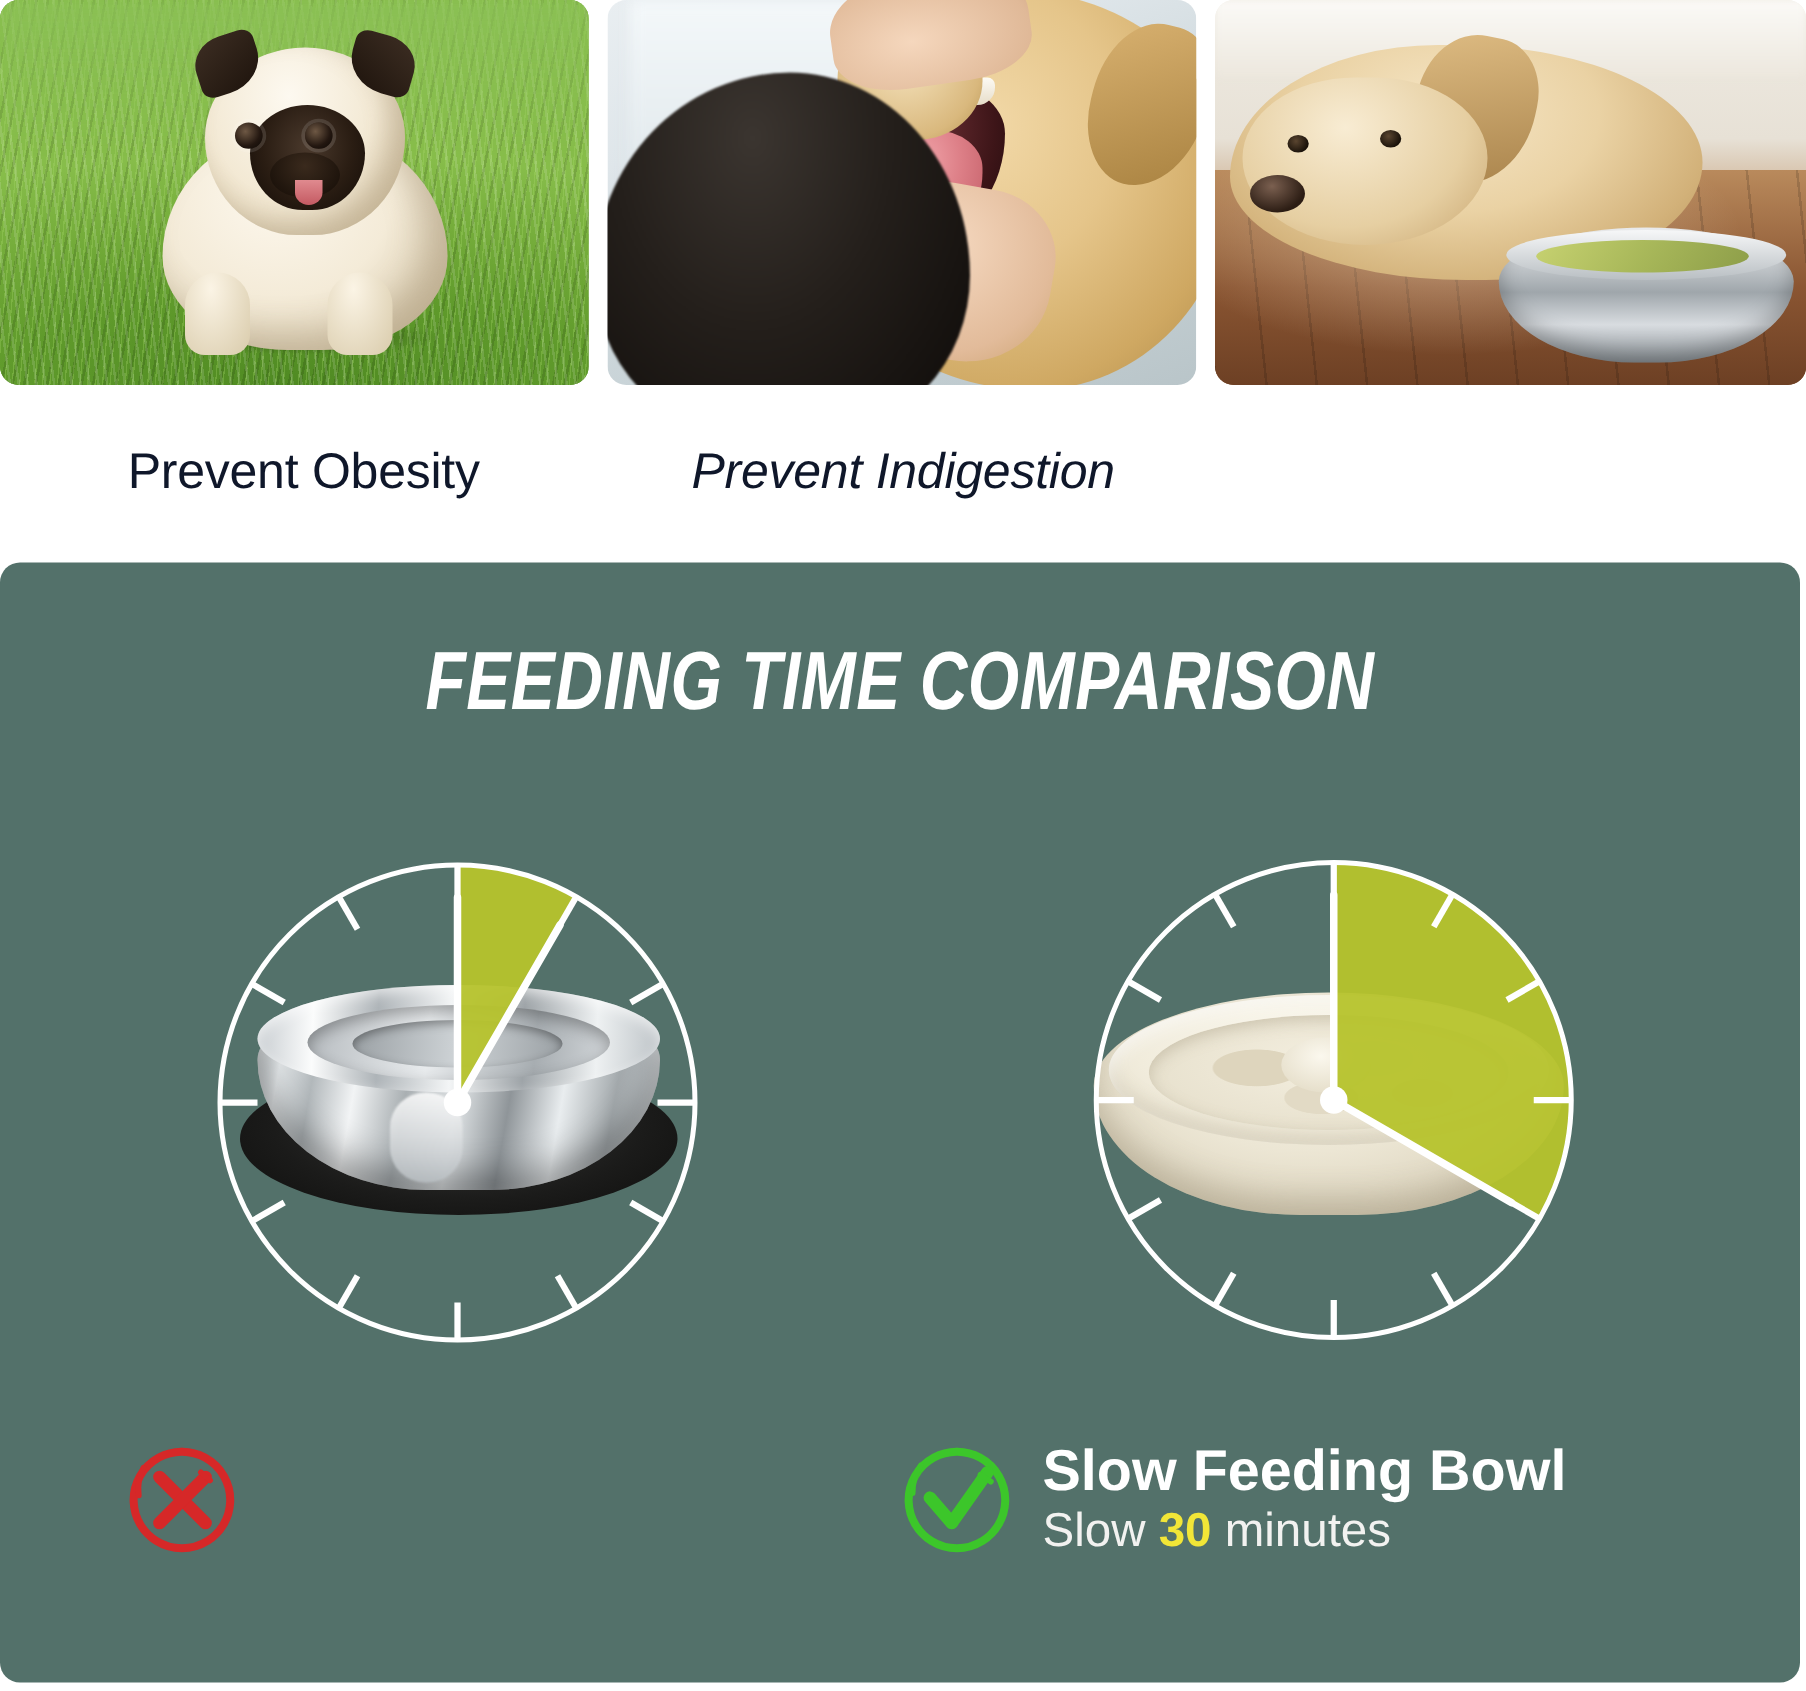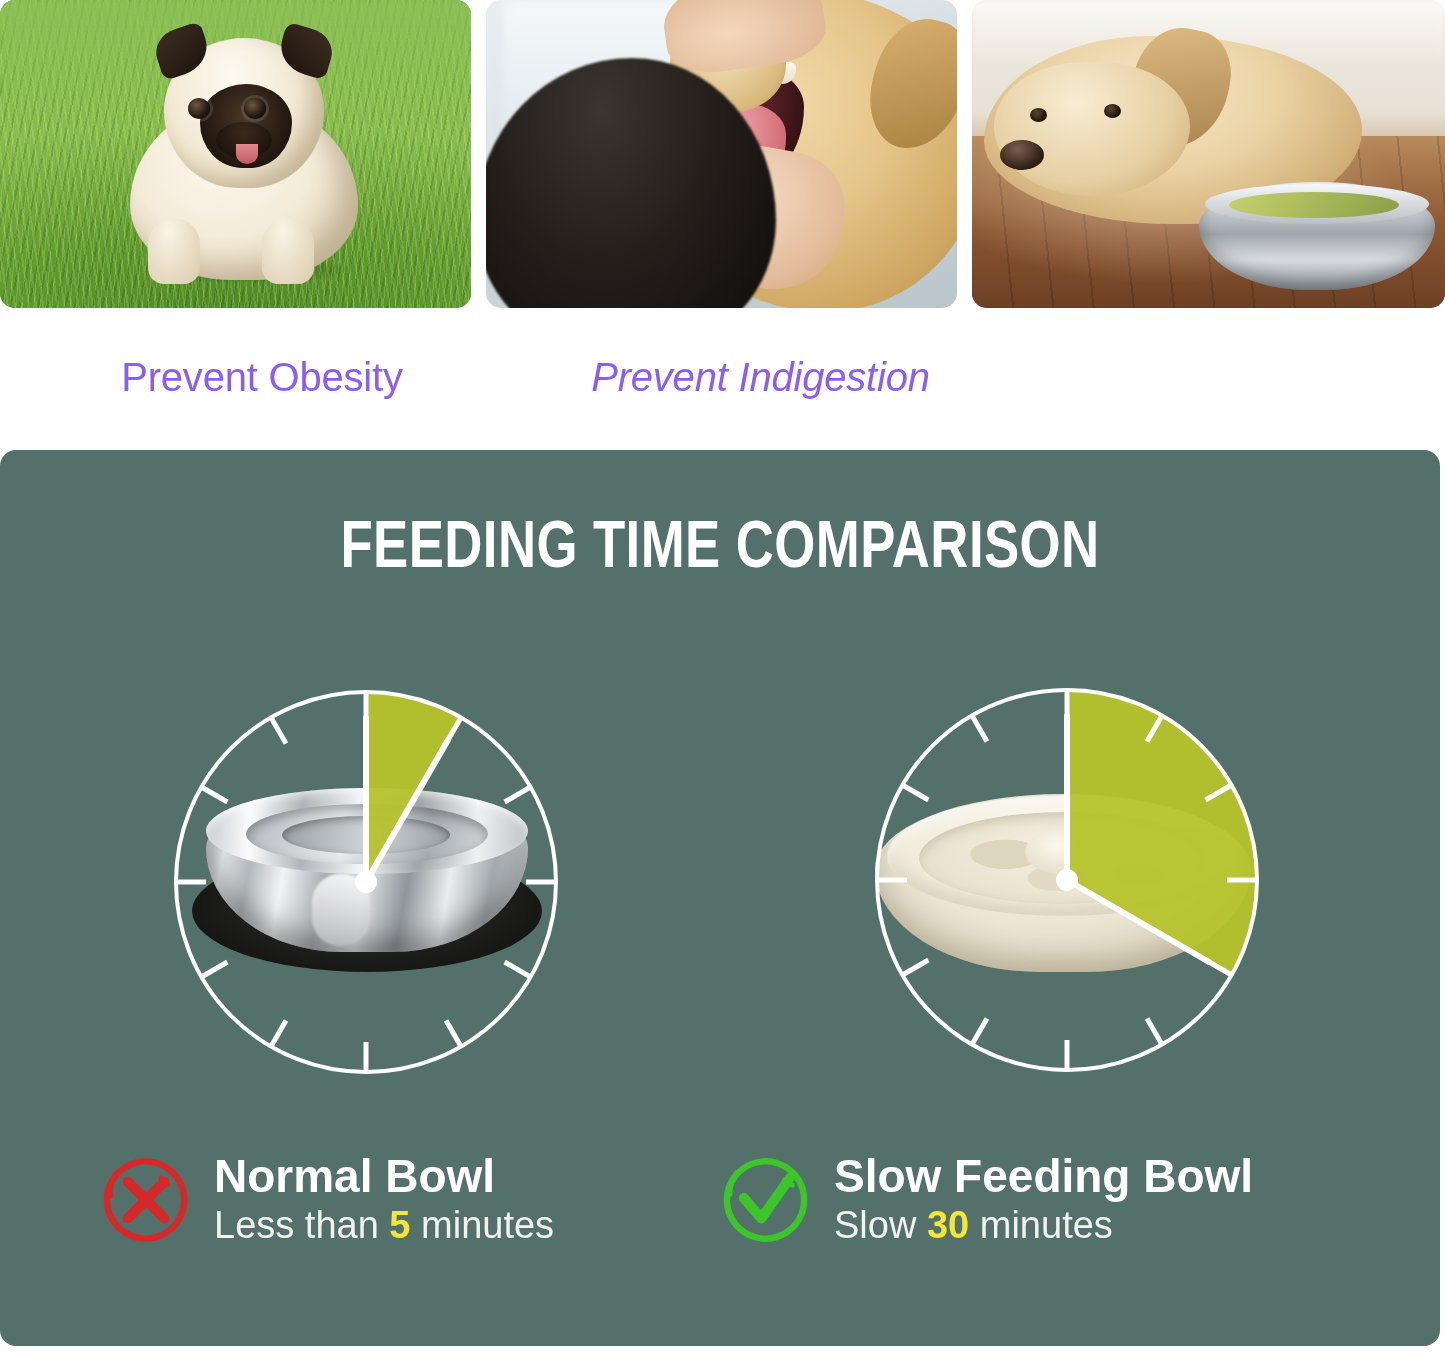--- a/index.html
+++ b/index.html
@@ -259,38 +259,38 @@
     width: 1445px;
     height: 90px;
     display: flex;
   }
   .caption {
     display: flex;
     align-items: center;
     justify-content: center;
     font-size: 40px;
     font-weight: 400;
-    color: #8b5cf6;
+    color: #0f172a;
     letter-spacing: -0.2px;
     white-space: nowrap;
-    padding-left: 19px;
   }
   .cap-1 { width: 486px; }
   .cap-2 { width: 486px; }
   .cap-3 { width: 473px; font-style: italic; }
 
   
   .panel {
     position: absolute;
     left: 0;
     top: 450px;
     width: 1440px;
     height: 896px;
     background: #53716a;
     border-radius: 16px;
+    font-style: italic;
   }
 
   .panel-title {
     position: absolute;
     left: 0;
     top: 56px;
     width: 1440px;
     text-align: center;
     color: #ffffff;
     font-size: 66px;
@@ -566,24 +566,20 @@
 
 <div class="legend legend-left">
   <div class="legend-row">
     <svg class="mark-icon" viewBox="0 0 100 100">
       <path d="M50 8 A42 42 0 1 1 49 8" fill="none" stroke="#D62828" stroke-width="7" stroke-linecap="round"></path>
       <path d="M16 22 A42 42 0 0 0 12 46" fill="none" stroke="#D62828" stroke-width="5" stroke-linecap="round"></path>
       <path d="M30 30 L70 70" stroke="#D62828" stroke-width="11" stroke-linecap="round"></path>
       <path d="M70 30 L30 70" stroke="#D62828" stroke-width="11" stroke-linecap="round"></path>
       <path d="M66 26 L74 33" stroke="#D62828" stroke-width="5" stroke-linecap="round"></path>
     </svg>
-    <div class="legend-text">
-      <div class="legend-title">Normal Bowl</div>
-      <div class="legend-sub"><span>Less than </span><span class="hl">5</span><span> minutes</span></div>
-    </div>
   </div>
 </div>
 
 <div class="legend legend-right">
   <div class="legend-row">
     <svg class="mark-icon" viewBox="0 0 100 100">
       <path d="M50 8 A42 42 0 1 1 49 8" fill="none" stroke="#3CC62A" stroke-width="7" stroke-linecap="round"></path>
       <path d="M18 20 A42 42 0 0 0 11 44" fill="none" stroke="#3CC62A" stroke-width="5" stroke-linecap="round"></path>
       <path d="M26 48 L45 70 L76 26" fill="none" stroke="#3CC62A" stroke-width="11" stroke-linecap="round" stroke-linejoin="round"></path>
       <path d="M70 28 L79 34" stroke="#3CC62A" stroke-width="5" stroke-linecap="round"></path>

